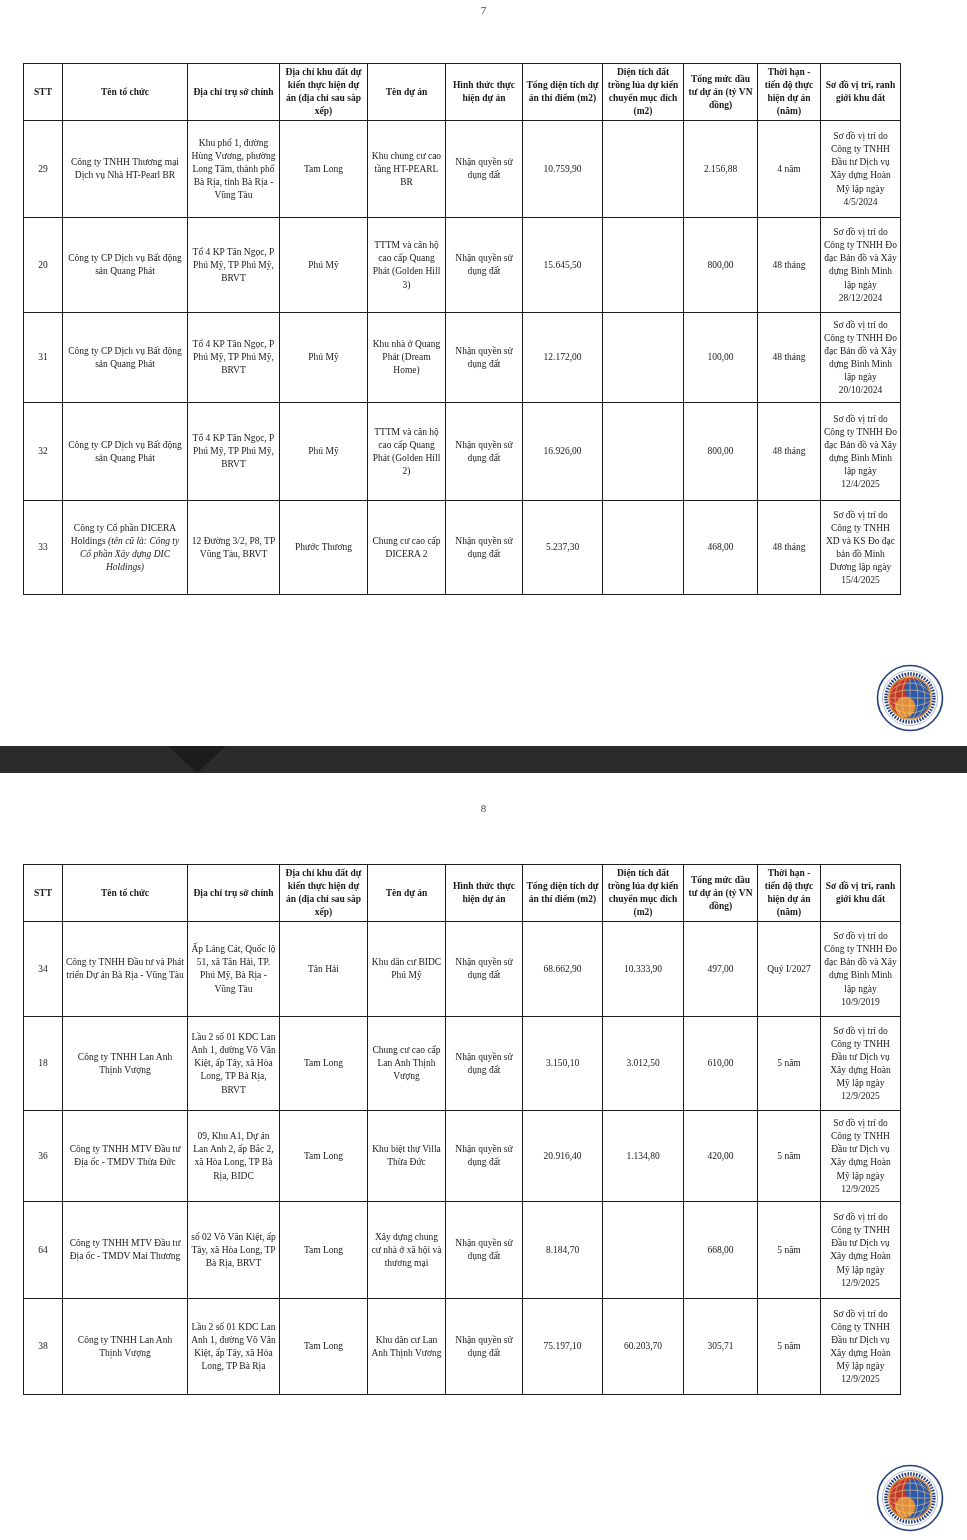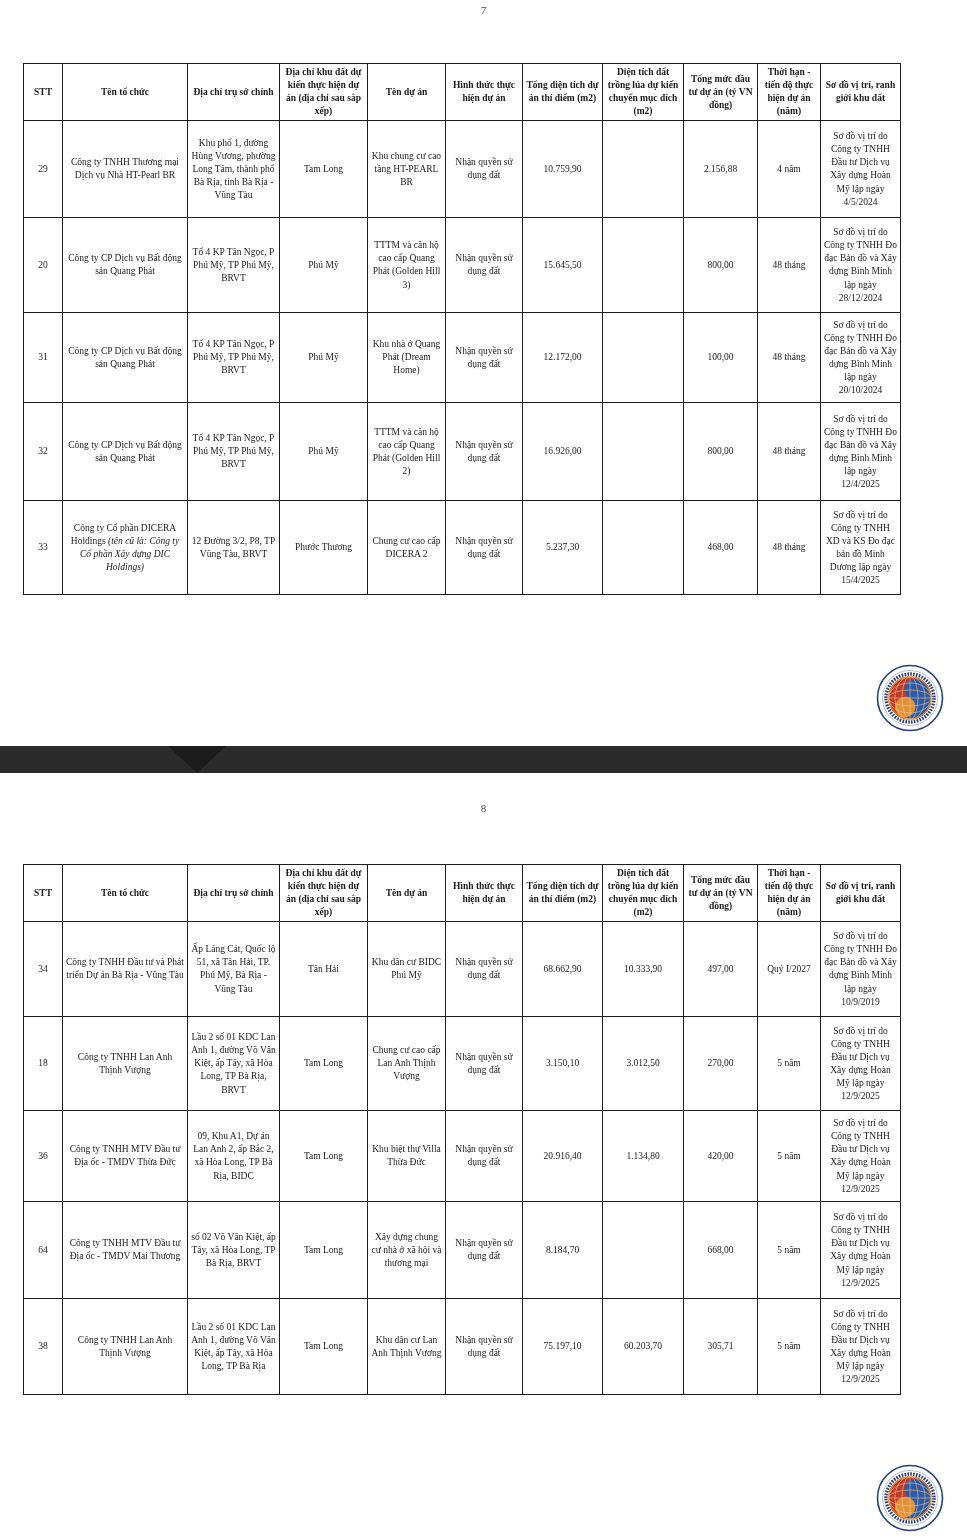--- a/index.html
+++ b/index.html
@@ -209,21 +209,21 @@
   </tr>
   <tr style="height:94px">
     <td>18</td>
     <td class="c-org"><span>Công ty TNHH Lan Anh Thịnh Vượng</span><span class="note"></span></td>
     <td>Lầu 2 số 01 KDC Lan Anh 1, đường Võ Văn Kiệt, ấp Tây, xã Hòa Long, TP Bà Rịa, BRVT</td>
     <td>Tam Long</td>
     <td>Chung cư cao cấp Lan Anh Thịnh Vượng</td>
     <td>Nhận quyền sử dụng đất</td>
     <td class="num">3.150,10</td>
     <td class="num">3.012,50</td>
-    <td class="num">270,00</td>
+    <td class="num">610,00</td>
     <td>5 năm</td>
     <td class="c-map">Sơ đồ vị trí do Công ty TNHH Đầu tư Dịch vụ Xây dựng Hoàn Mỹ lập ngày 12/9/2025</td>
   </tr>
   <tr style="height:91px">
     <td>36</td>
     <td class="c-org"><span>Công ty TNHH MTV Đầu tư Địa ốc - TMDV Thừa Đức</span><span class="note"></span></td>
     <td>09, Khu A1, Dự án Lan Anh 2, ấp Bắc 2, xã Hòa Long, TP Bà Rịa, BIDC</td>
     <td>Tam Long</td>
     <td>Khu biệt thự Villa Thừa Đức</td>
     <td>Nhận quyền sử dụng đất</td>

